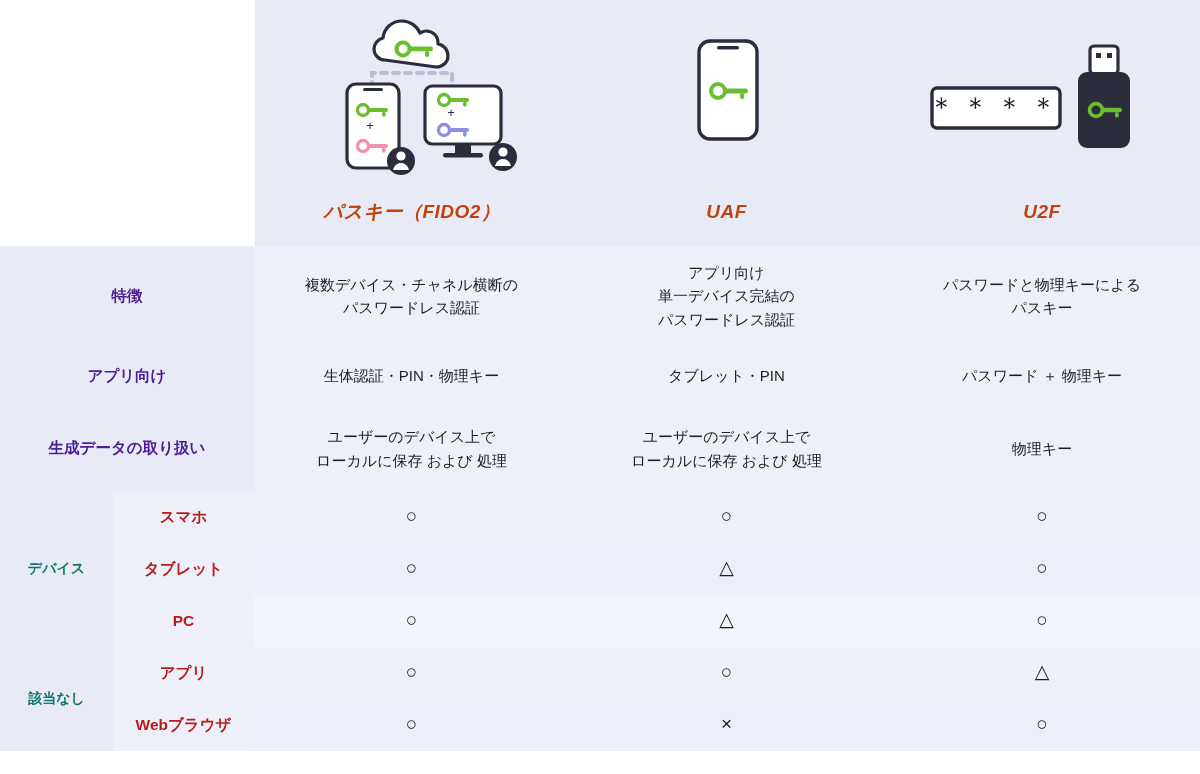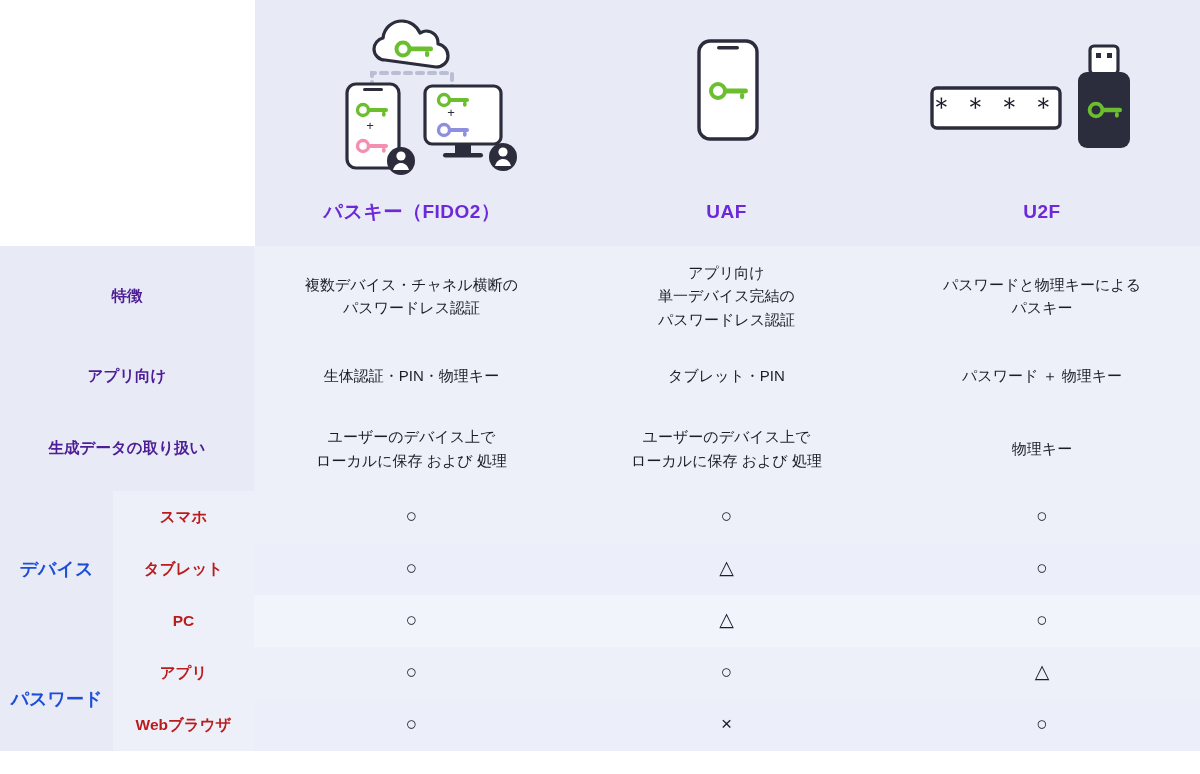--- a/index.html
+++ b/index.html
@@ -66,38 +66,39 @@
     flex: 1 1 auto;
     display: flex;
     align-items: center;
     justify-content: center;
     width: 100%;
   }
   .hdr-title {
     font-size: 19px;
     font-weight: 700;
     letter-spacing: 0.5px;
-    color: #6d28d9;
+    color: #c2410c;
     line-height: 1.2;
+    font-style: italic;
   }
 
   
   .rowlab {
     background: #e8eaf5;
     font-size: 15.5px;
     font-weight: 700;
     color: #4c1d95;
     border-top: 2px solid #ffffff;
     border-right: 2px solid #ffffff;
   }
   .rowlab-merge {
     background: #e8eaf5;
-    font-size: 18px;
+    font-size: 14px;
     font-weight: 700;
-    color: #1d4ed8;
+    color: #0f766e;
     border-top: 2px solid #ffffff;
     border-right: 2px solid #ffffff;
   }
 
   .datacell {
     background: #eef0f9;
     font-size: 15px;
     color: #1b1d2a;
     line-height: 1.55;
     border-top: 2px solid #ffffff;
@@ -295,21 +296,21 @@
     <td class="datacell"><span class="mark">○</span></td>
   </tr>
   <tr class="r-mark shade2">
     <td class="sublabel">PC</td>
     <td class="datacell"><span class="mark">○</span></td>
     <td class="datacell"><span class="mark">△</span></td>
     <td class="datacell"><span class="mark">○</span></td>
   </tr>
 
   <tr class="r-mark">
-    <td class="rowlab-merge" rowspan="2">パスワード</td>
+    <td class="rowlab-merge" rowspan="2">該当なし</td>
     <td class="sublabel">アプリ</td>
     <td class="datacell"><span class="mark">○</span></td>
     <td class="datacell"><span class="mark">○</span></td>
     <td class="datacell"><span class="mark">△</span></td>
   </tr>
   <tr class="r-mark shade">
     <td class="sublabel">Webブラウザ</td>
     <td class="datacell"><span class="mark">○</span></td>
     <td class="datacell"><span class="mark">×</span></td>
     <td class="datacell"><span class="mark">○</span></td>

